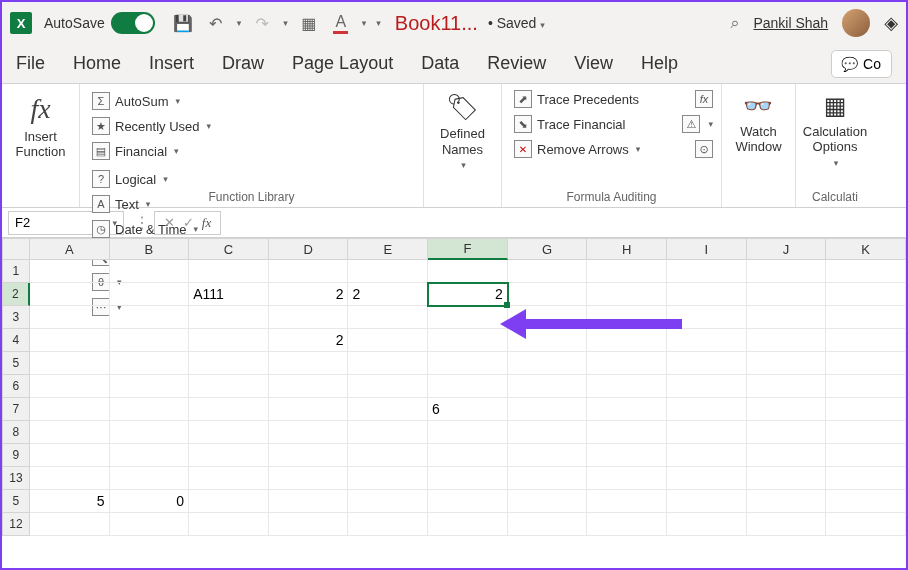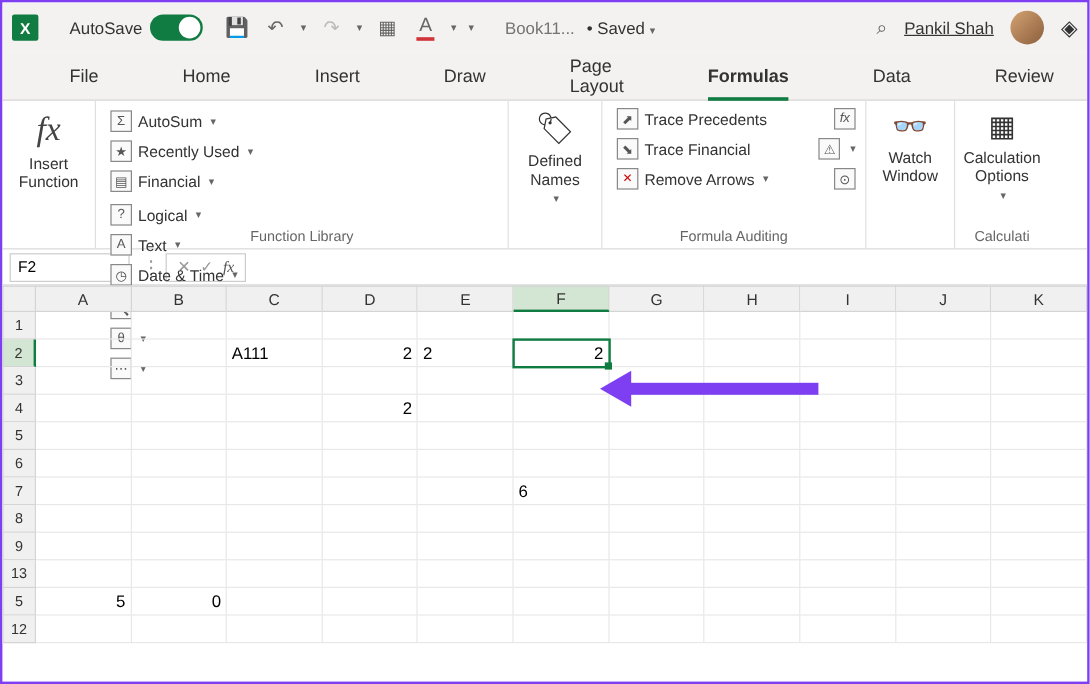--- a/index.html
+++ b/index.html
@@ -1,51 +1,51 @@
 <!DOCTYPE html>
 <html><head>
 <meta charset="utf-8">
 <style>
 * { margin:0; padding:0; box-sizing:border-box; font-family:"Segoe UI",Arial,sans-serif; }
 body { width:908px; height:570px; background:#fff; border:2px solid #7e3ff2; overflow:hidden; position:relative; }
 .titlebar { height:42px; background:#f3f2f1; display:flex; align-items:center; padding:0 8px; gap:6px; }
 .xl-logo { width:22px; height:22px; background:#107c41; color:#fff; font-weight:bold; font-size:13px; display:flex; align-items:center; justify-content:center; border-radius:2px; }
-.autosave { font-size:14px; color:#333; display:flex; align-items:center; gap:6px; margin-left:20px; }
+.autosave { font-size:14px; color:#333; display:flex; align-items:center; gap:6px; margin-left:6px; }
 .toggle { width:44px; height:22px; background:#107c41; border-radius:11px; position:relative; }
 .toggle::after { content:""; position:absolute; right:2px; top:2px; width:18px; height:18px; background:#fff; border-radius:50%; }
 .qat { display:flex; align-items:center; gap:10px; margin-left:12px; }
 .qat-btn { width:22px; height:22px; display:flex; align-items:center; justify-content:center; color:#666; font-size:16px; cursor:pointer; }
 .qat-chev { font-size:9px; color:#666; }
-.doc-title { margin-left:20px; font-size:14px; color:#737373; }
+.doc-title { margin-left:8px; font-size:20px; color:#b91c1c; }
 .saved { font-size:14px; color:#333; margin-left:4px; }
 .tb-right { margin-left:auto; display:flex; align-items:center; gap:14px; }
 .search-ico { font-size:16px; color:#666; }
 .user-name { font-size:14px; color:#333;text-decoration:underline; }
 .avatar { width:28px; height:28px; border-radius:50%; background:linear-gradient(135deg,#d4a373,#8b5e3c); }
 .diamond { font-size:18px; color:#333; }
 .tabs { height:40px; background:#f3f2f1; display:flex; align-items:center; padding:0 14px; gap:28px; border-bottom:1px solid #d0d0d0; }
-.tab { font-size:15px; color:#333; cursor:pointer; height:40px; display:flex; align-items:center; position:relative;margin-left:42px; }
+.tab { font-size:18px; color:#333; cursor:pointer; height:40px; display:flex; align-items:center; position:relative; }
 .tab.active { font-weight:600; }
 .tab.active::after { content:""; position:absolute; bottom:0; left:0; right:0; height:3px; background:#107c41; }
 .comments-btn { margin-left:auto; border:1px solid #ccc; border-radius:5px; padding:5px 10px; font-size:14px; display:flex; align-items:center; gap:4px; background:#fff; }
 .ribbon { height:124px; background:#fff; border-bottom:1px solid #d0d0d0; display:flex; }
 .rgroup { border-right:1px solid #e0e0e0; padding:4px 8px 0; display:flex; flex-direction:column; position:relative; }
 .rgroup-label { position:absolute; bottom:3px; left:0; right:0; text-align:center; font-size:12px; color:#666; }
 .big-btn { display:flex; flex-direction:column; align-items:center; justify-content:center; gap:3px; font-size:13px; color:#333; cursor:pointer; text-align:center; line-height:1.2; padding:4px 6px; }
 .big-ico { font-size:28px; color:#444; font-style:italic; font-family:serif; }
 .fn-lib { display:flex; gap:4px; }
 .fcol { display:flex; flex-direction:column; gap:3px; padding-top:2px; }
 .sm-btn { display:flex; align-items:center; gap:5px; font-size:13px; color:#333; cursor:pointer; padding:2px 4px; white-space:nowrap; }
 .sm-ico { width:18px; height:18px; border:1px solid #888; display:flex; align-items:center; justify-content:center; font-size:11px; color:#555; background:#fafafa; }
 .chev { font-size:9px; color:#666; margin-left:2px; }
 .audit-col { display:flex; flex-direction:column; gap:3px; }
 .audit-row { display:flex; align-items:center; gap:6px; }
 .red-x { color:#c00; font-size:10px; }
 .formula-bar { height:30px; border-bottom:1px solid #d0d0d0; display:flex; align-items:center; background:#fff; }
-.namebox { width:100px; height:24px; border:1px solid #ccc; margin:0 6px; padding:0 6px; font-size:13px; display:flex; align-items:center; justify-content:space-between;gap:14px; }
+.namebox { width:116px; height:24px; border:1px solid #ccc; margin:0 6px; padding:0 6px; font-size:13px; display:flex; align-items:center; justify-content:space-between;gap:14px; }
 .fb-btns { display:flex; gap:2px; align-items:center; padding:0 6px; border:1px solid #ccc; height:24px; margin-right:4px; color:#999; }
 .fb-btn { font-size:13px; padding:0 3px; }
 .fx { font-style:italic; font-family:serif; color:#555; }
 .formula-input { flex:1; border:1px solid #ccc; height:24px; padding:0 8px; font-size:14px; margin-right:6px; }
 .grid { position:relative; }
 .col-headers { display:flex; height:22px; }
 .corner { width:28px; border:1px solid #d4d4d4; background:#f0f0f0; }
 .colh { width:80px; border:1px solid #d4d4d4; border-left:none; background:#f0f0f0; font-size:13px; display:flex; align-items:center; justify-content:center; color:#333; }
 .colh.sel { background:#d3e5d3; border-bottom:2px solid #107c41; }
 .rows { }
@@ -93,21 +93,20 @@
   </div>
 </div>
 
 <div class="tabs">
   <div id="tabs-holder" style="display:flex;gap:28px;align-items:center;height:100%">
       <div class="tab">File</div>
       <div class="tab">Home</div>
       <div class="tab">Insert</div>
       <div class="tab">Draw</div>
       <div class="tab">Page Layout</div>
-      <div class="tab active">Formulas</div>
       <div class="tab">Data</div>
       <div class="tab">Review</div>
       <div class="tab">View</div>
       <div class="tab">Help</div>
     </div>
   <div class="comments-btn">💬 <span>Co</span></div>
 </div>
 
 <div class="ribbon">
   <div class="rgroup" style="width:78px">

